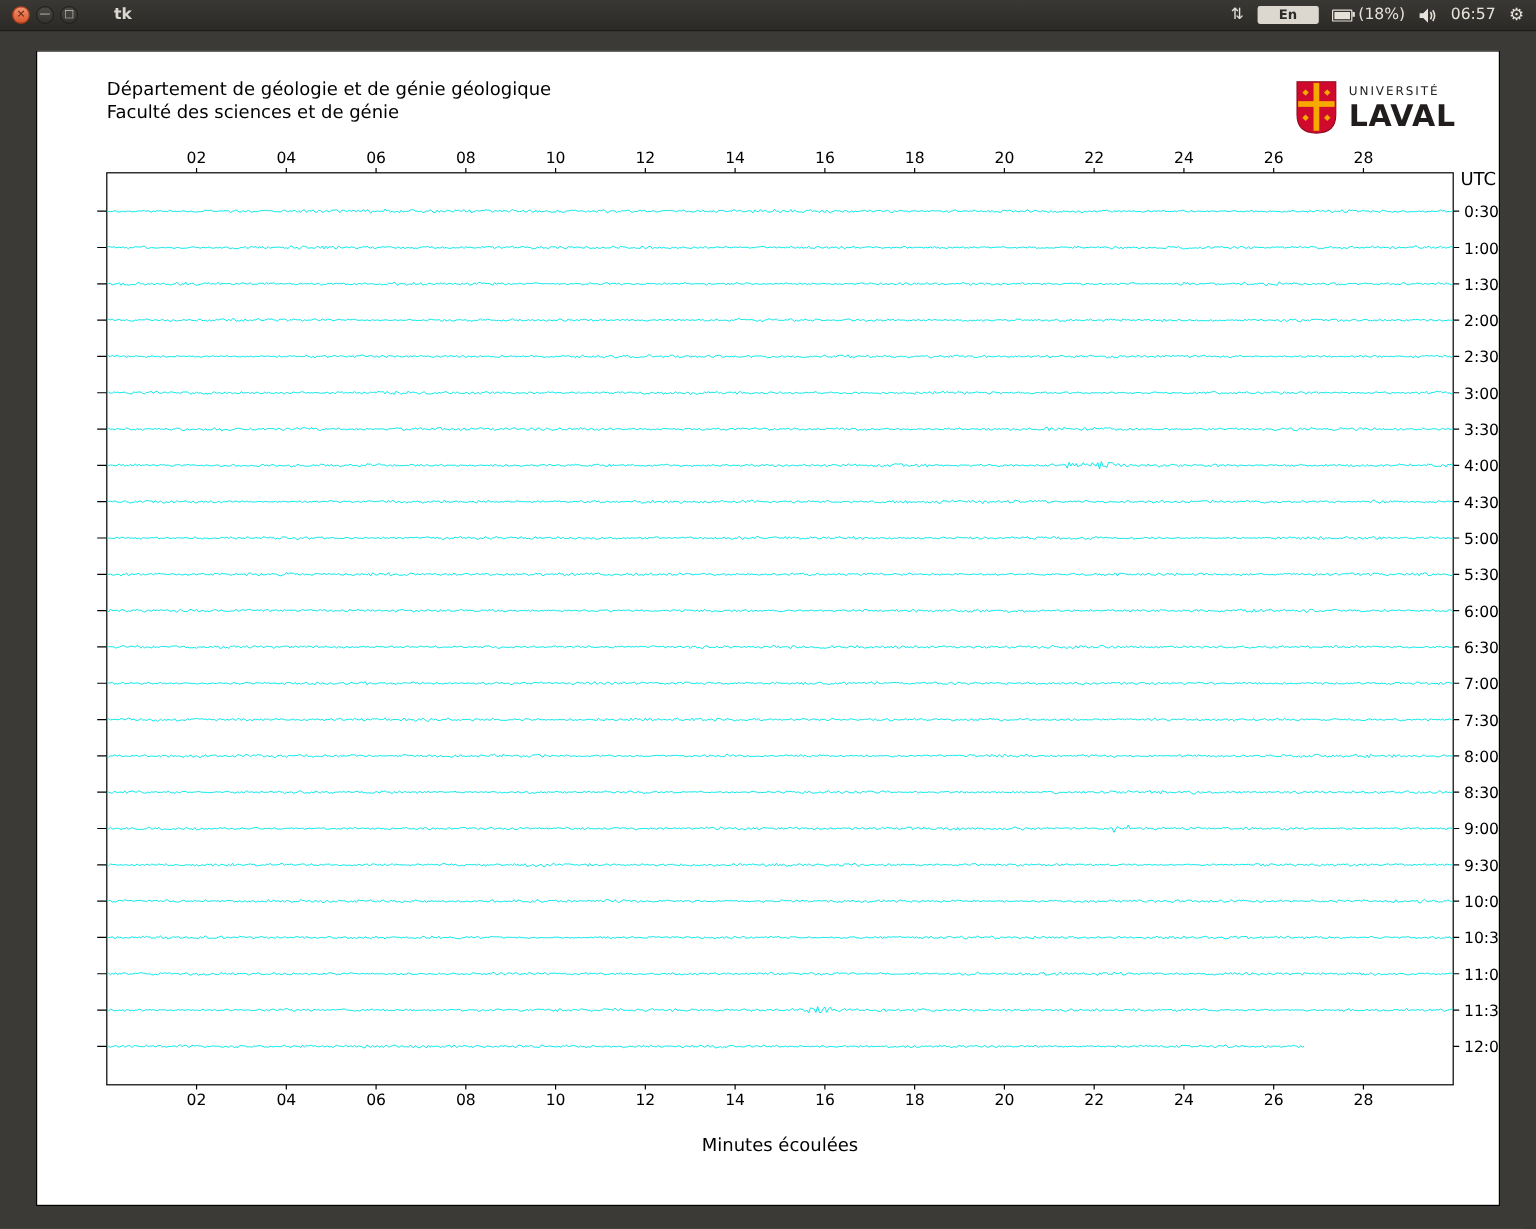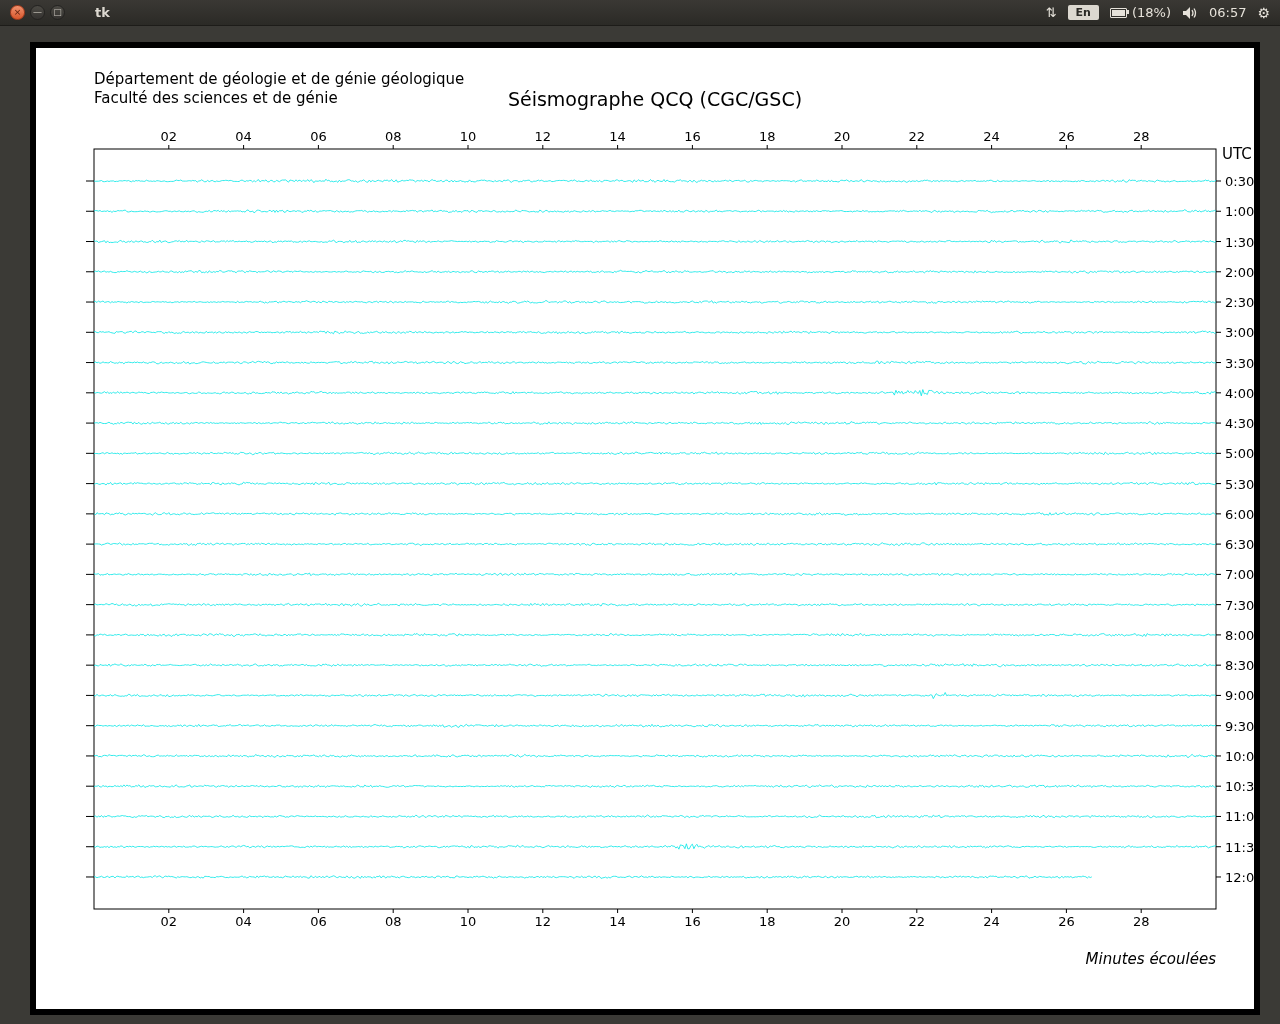--- a/index.html
+++ b/index.html
@@ -9,42 +9,42 @@
     background:linear-gradient(#3a3834,#2b2a26);border-bottom:1px solid #1d1c19;
     display:flex;align-items:center;padding:0 10px;box-sizing:border-box;}
   .win-buttons{display:flex;align-items:center;}
   .wbtn{display:inline-flex;align-items:center;justify-content:center;width:15px;height:15px;
     border-radius:50%;font-size:9px;line-height:1;margin-right:5px;box-sizing:border-box;}
   .wbtn.close{background:linear-gradient(#f0926f,#d8572c);color:#591d0b;border:1px solid #a93c1c;}
   .wbtn.plain{background:linear-gradient(#4c4a44,#343230);color:#c9c5bc;border:1px solid #232220;}
   .win-title{color:#dcd8d0;font-weight:bold;font-size:13px;margin-left:25px;}
   .tray{margin-left:auto;display:flex;align-items:center;gap:11px;color:#e6e2da;font-size:13px;}
   .tray-item{display:inline-flex;align-items:center;}
-  .lang{background:#dcd8d0;color:#2b2a26;border-radius:2px;padding:0 8px;font-size:11px;
+  .lang{background:#dcd8d0;color:#2b2a26;border-radius:2px;padding:0 18px;font-size:11px;
     font-weight:bold;height:15px;}
   .battery{display:inline-block;width:15px;height:8px;border:1px solid #e6e2da;border-radius:1px;
     position:relative;margin-right:5px;}
   .battery-fill{position:absolute;left:1px;top:1px;right:1px;bottom:1px;background:#e6e2da;}
   .battery-tip{position:absolute;right:-3px;top:1px;width:2px;height:4px;background:#e6e2da;}
   .gear{font-size:14px;}
   .arrows{font-size:13px;}
   
   .app-window{position:absolute;left:30px;top:42px;width:1218px;height:961px;background:#ffffff;
-    border:6px solid #000000;box-sizing:content-box;}
+    border:1px solid #000000;box-sizing:content-box;}
   .inst{position:absolute;left:58px;top:22px;font-size:15px;line-height:19px;color:#000;}
   .chart-title{position:absolute;left:58px;top:40px;width:1122px;text-align:center;
     font-size:19px;color:#000;}
   .logo{position:absolute;right:36px;top:24px;display:flex;align-items:center;gap:8px;}
   .logo-text{display:flex;flex-direction:column;line-height:1;color:#201d1c;}
   .logo-small{font-size:10px;letter-spacing:1.6px;margin-bottom:2px;}
   .logo-large{font-size:25px;font-weight:bold;letter-spacing:0.5px;}
   #chart-svg{position:absolute;left:0;top:0;}
   #chart-svg text{font-family:"DejaVu Sans","Liberation Sans",sans-serif;fill:#000;}
-  .xlabel{position:absolute;left:58px;top:902px;width:1122px;text-align:right;
-    font-size:15px;color:#000;font-style:italic;}
+  .xlabel{position:absolute;left:58px;top:902px;width:1122px;text-align:center;
+    font-size:15px;color:#000;}
 </style>
 </head>
 <body>
 
 <div class="desktop">
 
   <div class="titlebar">
     <div class="win-buttons">
       <span class="wbtn close">×</span>
       <span class="wbtn plain">—</span>
@@ -73,22 +73,36 @@
     </div>
   </div>
 
   <div class="app-window">
 
     <div class="inst">
       <div>Département de géologie et de génie géologique</div>
       <div>Faculté des sciences et de génie</div>
     </div>
 
-    <div class="chart-title">Séismographe QCQ (CGC/GSC)</div>
-
+
+    <div class="logo">
+      <svg width="38" height="46" viewBox="0 0 40 48">
+        <path d="M3 1 H37 V30 Q37 46 20 46 Q3 46 3 30 Z" fill="#cf0a2c" stroke="#8e0b20" stroke-width="1"></path>
+        <rect x="17.5" y="2" width="5" height="42" fill="#f6aa00"></rect>
+        <rect x="4" y="18" width="32" height="5" fill="#f6aa00"></rect>
+        <rect x="8.5" y="8.5" width="4" height="4" fill="#f6aa00" transform="rotate(45 10.5 10.5)"></rect>
+        <rect x="27.5" y="8.5" width="4" height="4" fill="#f6aa00" transform="rotate(45 29.5 10.5)"></rect>
+        <rect x="8.5" y="30.5" width="4" height="4" fill="#f6aa00" transform="rotate(45 10.5 32.5)"></rect>
+        <rect x="27.5" y="30.5" width="4" height="4" fill="#f6aa00" transform="rotate(45 29.5 32.5)"></rect>
+      </svg>
+      <div class="logo-text">
+        <div class="logo-small">UNIVERSITÉ</div>
+        <div class="logo-large">LAVAL</div>
+      </div>
+    </div>
 
     <svg id="chart-svg" width="1218" height="960">
         <rect x="58" y="101" width="1122" height="760" fill="none" stroke="#000000" stroke-width="1"></rect>
         <line x1="132.8" y1="97" x2="132.8" y2="101" stroke="#000000"></line>
         <line x1="132.8" y1="861" x2="132.8" y2="865" stroke="#000000"></line>
         <text x="132.8" y="93" text-anchor="middle" font-size="13">02</text>
         <text x="132.8" y="878" text-anchor="middle" font-size="13">02</text>
         <line x1="207.6" y1="97" x2="207.6" y2="101" stroke="#000000"></line>
         <line x1="207.6" y1="861" x2="207.6" y2="865" stroke="#000000"></line>
         <text x="207.6" y="93" text-anchor="middle" font-size="13">04</text>

